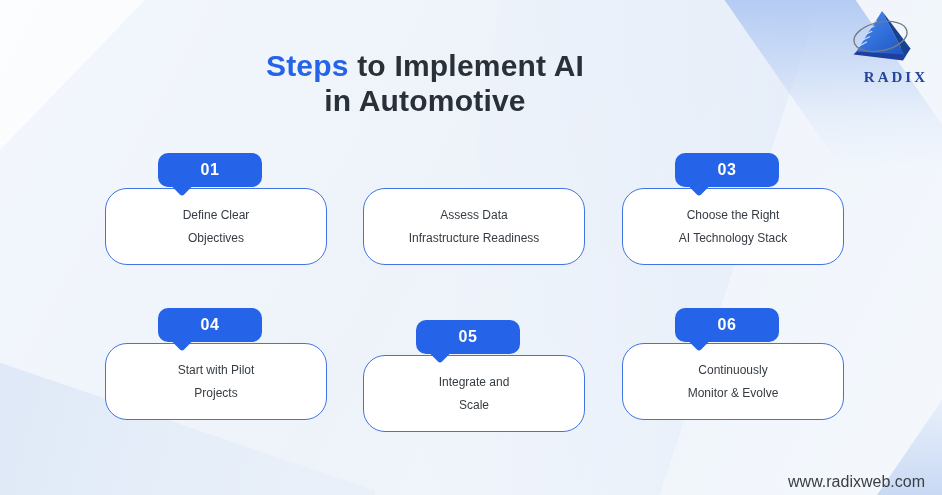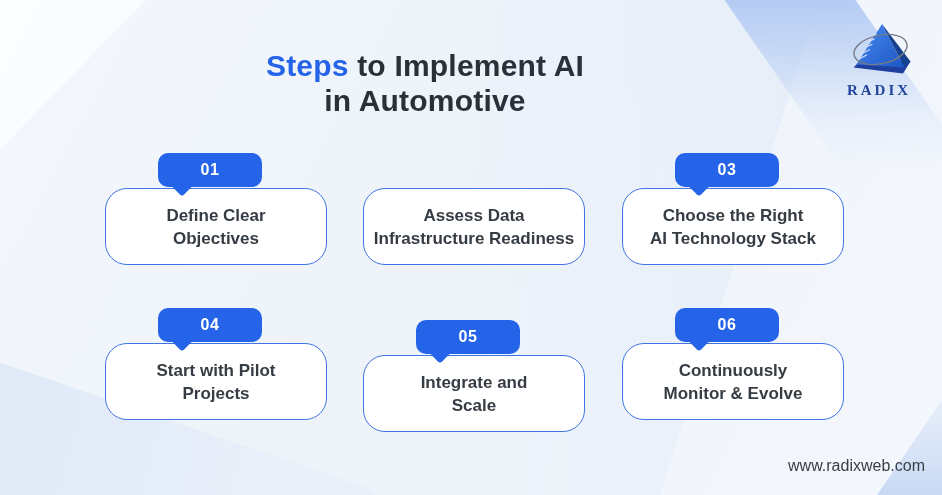--- a/index.html
+++ b/index.html
@@ -52,23 +52,23 @@
     font-weight: 700;
     line-height: 35px;
     letter-spacing: 0.2px;
     color: #2a3038;
   }
   .title .hl { color: #2563e8; }
 
   
   .logo {
     position: absolute;
-    right: 14px; top: 21px;
+    right: 14px; top: 8px;
     width: 98px;
-    text-align: center;
+    text-align: right;
   }
   .logo svg { display: block; margin: 0 auto; }
   .logo-text {
     font-family: "Liberation Serif", serif;
     font-weight: 700;
     font-size: 15px;
     letter-spacing: 3px;
     color: #24459b;
     margin-top: 1px;
   }
@@ -102,37 +102,37 @@
     left: 0; top: 35px;
     width: 222px; height: 77px;
     background: #ffffff;
     border: 1px solid #4273e4;
     border-radius: 22px;
     display: flex; align-items: center; justify-content: center;
     text-align: center;
     z-index: 2;
   }
   .step .card .label {
-    font-size: 17px;
+    font-size: 12px;
     line-height: 23px;
-    font-weight: 700;
+    font-weight: 400;
     color: #363c43;
   }
 
   .pos-1 { left: 105px; top: 153px; }
   .pos-2 { left: 363px; top: 153px; }
   .pos-3 { left: 622px; top: 153px; }
   .pos-4 { left: 105px; top: 308px; }
   .pos-5 { left: 363px; top: 320px; }
   .pos-6 { left: 622px; top: 308px; }
 
   
   .footer-url {
     position: absolute;
-    right: 17px; top: 457px;
+    right: 17px; top: 473px;
     font-size: 16px;
     color: #3a4047;
     text-decoration: none;
   }
 </style>
 </head>
 <body>
 
 <div class="frame">
 

